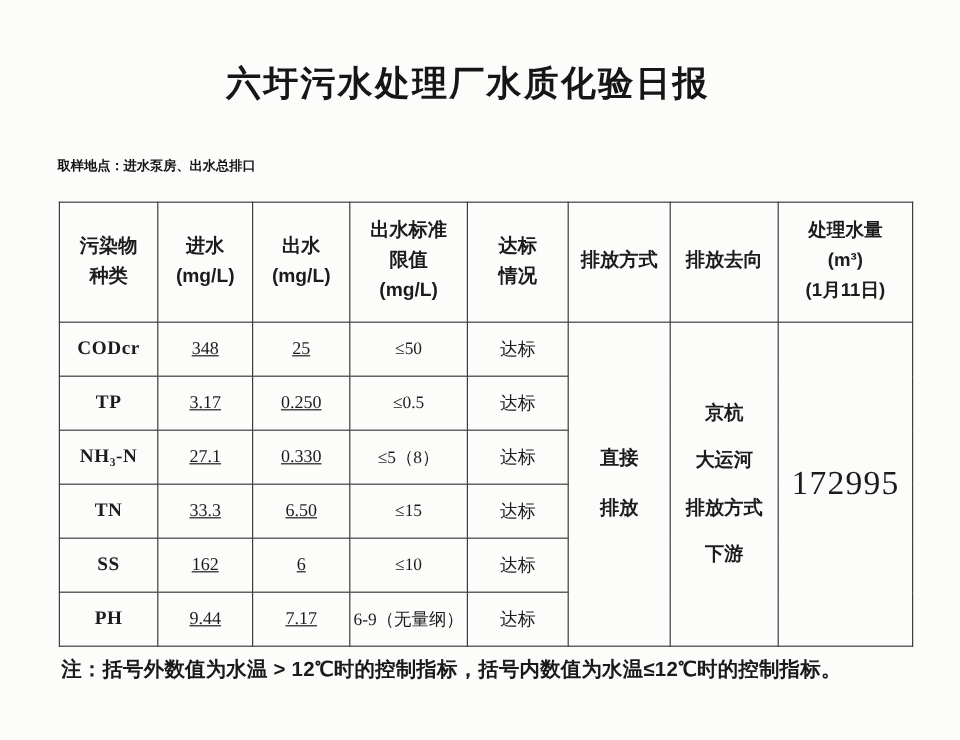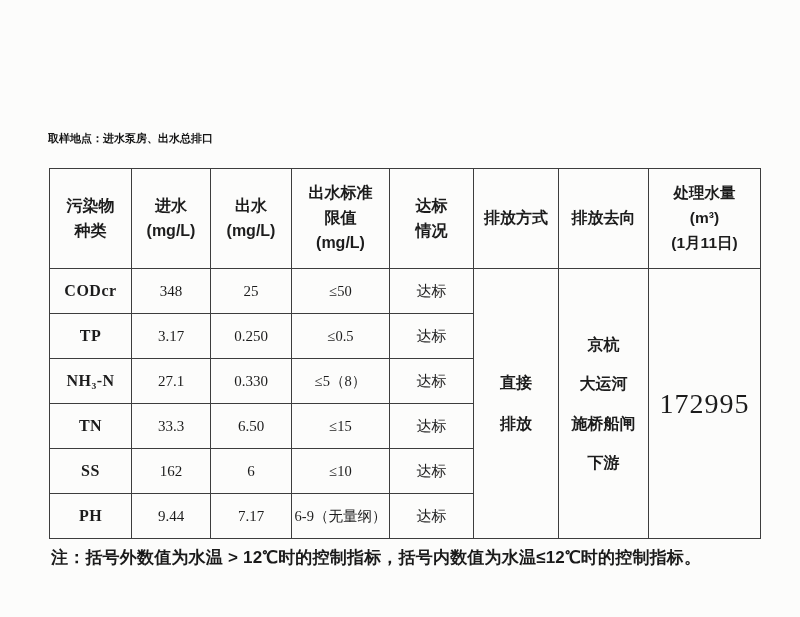--- a/index.html
+++ b/index.html
@@ -68,20 +68,21 @@
   }
   td.pollutant {
     font-family: Liberation Serif, serif;
     font-weight: bold;
     font-size: 16px;
     letter-spacing: 0.5px;
   }
   td.num {
     font-family: "Liberation Serif", serif;
     font-size: 15px;
+    text-decoration: underline;
   }
   td.limit { font-size: 14.5px; font-family: Liberation Serif, serif; }
   td.status { font-size: 15px; }
   td.mode {
     font-weight: bold;
     font-size: 16px;
     line-height: 2.55;
   }
   td.dest {
     font-weight: bold;
@@ -103,20 +104,21 @@
     font-weight: 600;
     color: #1a1a1a;
     letter-spacing: 0.2px;
   }
 </style>
 </head>
 <body>
 
 <div id="page">
 
+  <div class="page-title">六圩污水处理厂水质化验日报</div>
 
   <div class="meta-row">
     <span>取样地点：进水泵房、出水总排口</span>
   </div>
 
   <table class="report">
     <colgroup>
       <col style="width:82px">
         <col style="width:79px">
         <col style="width:81px">
@@ -150,21 +152,21 @@
       <tr>
         <td class="pollutant">CODcr</td>
         <td class="num">348</td>
         <td class="num">25</td>
         <td class="limit">≤50</td>
         <td class="status">达标</td>
         <td class="mode prelines" rowspan="6">直接
 排放</td>
         <td class="dest prelines" rowspan="6">京杭
 大运河
-施桥船闸
+排放方式
 下游</td>
         <td class="volume" rowspan="6">172995</td>
       </tr>
       <tr>
         <td class="pollutant">TP</td>
         <td class="num">3.17</td>
         <td class="num">0.250</td>
         <td class="limit">≤0.5</td>
         <td class="status">达标</td>
       </tr>

